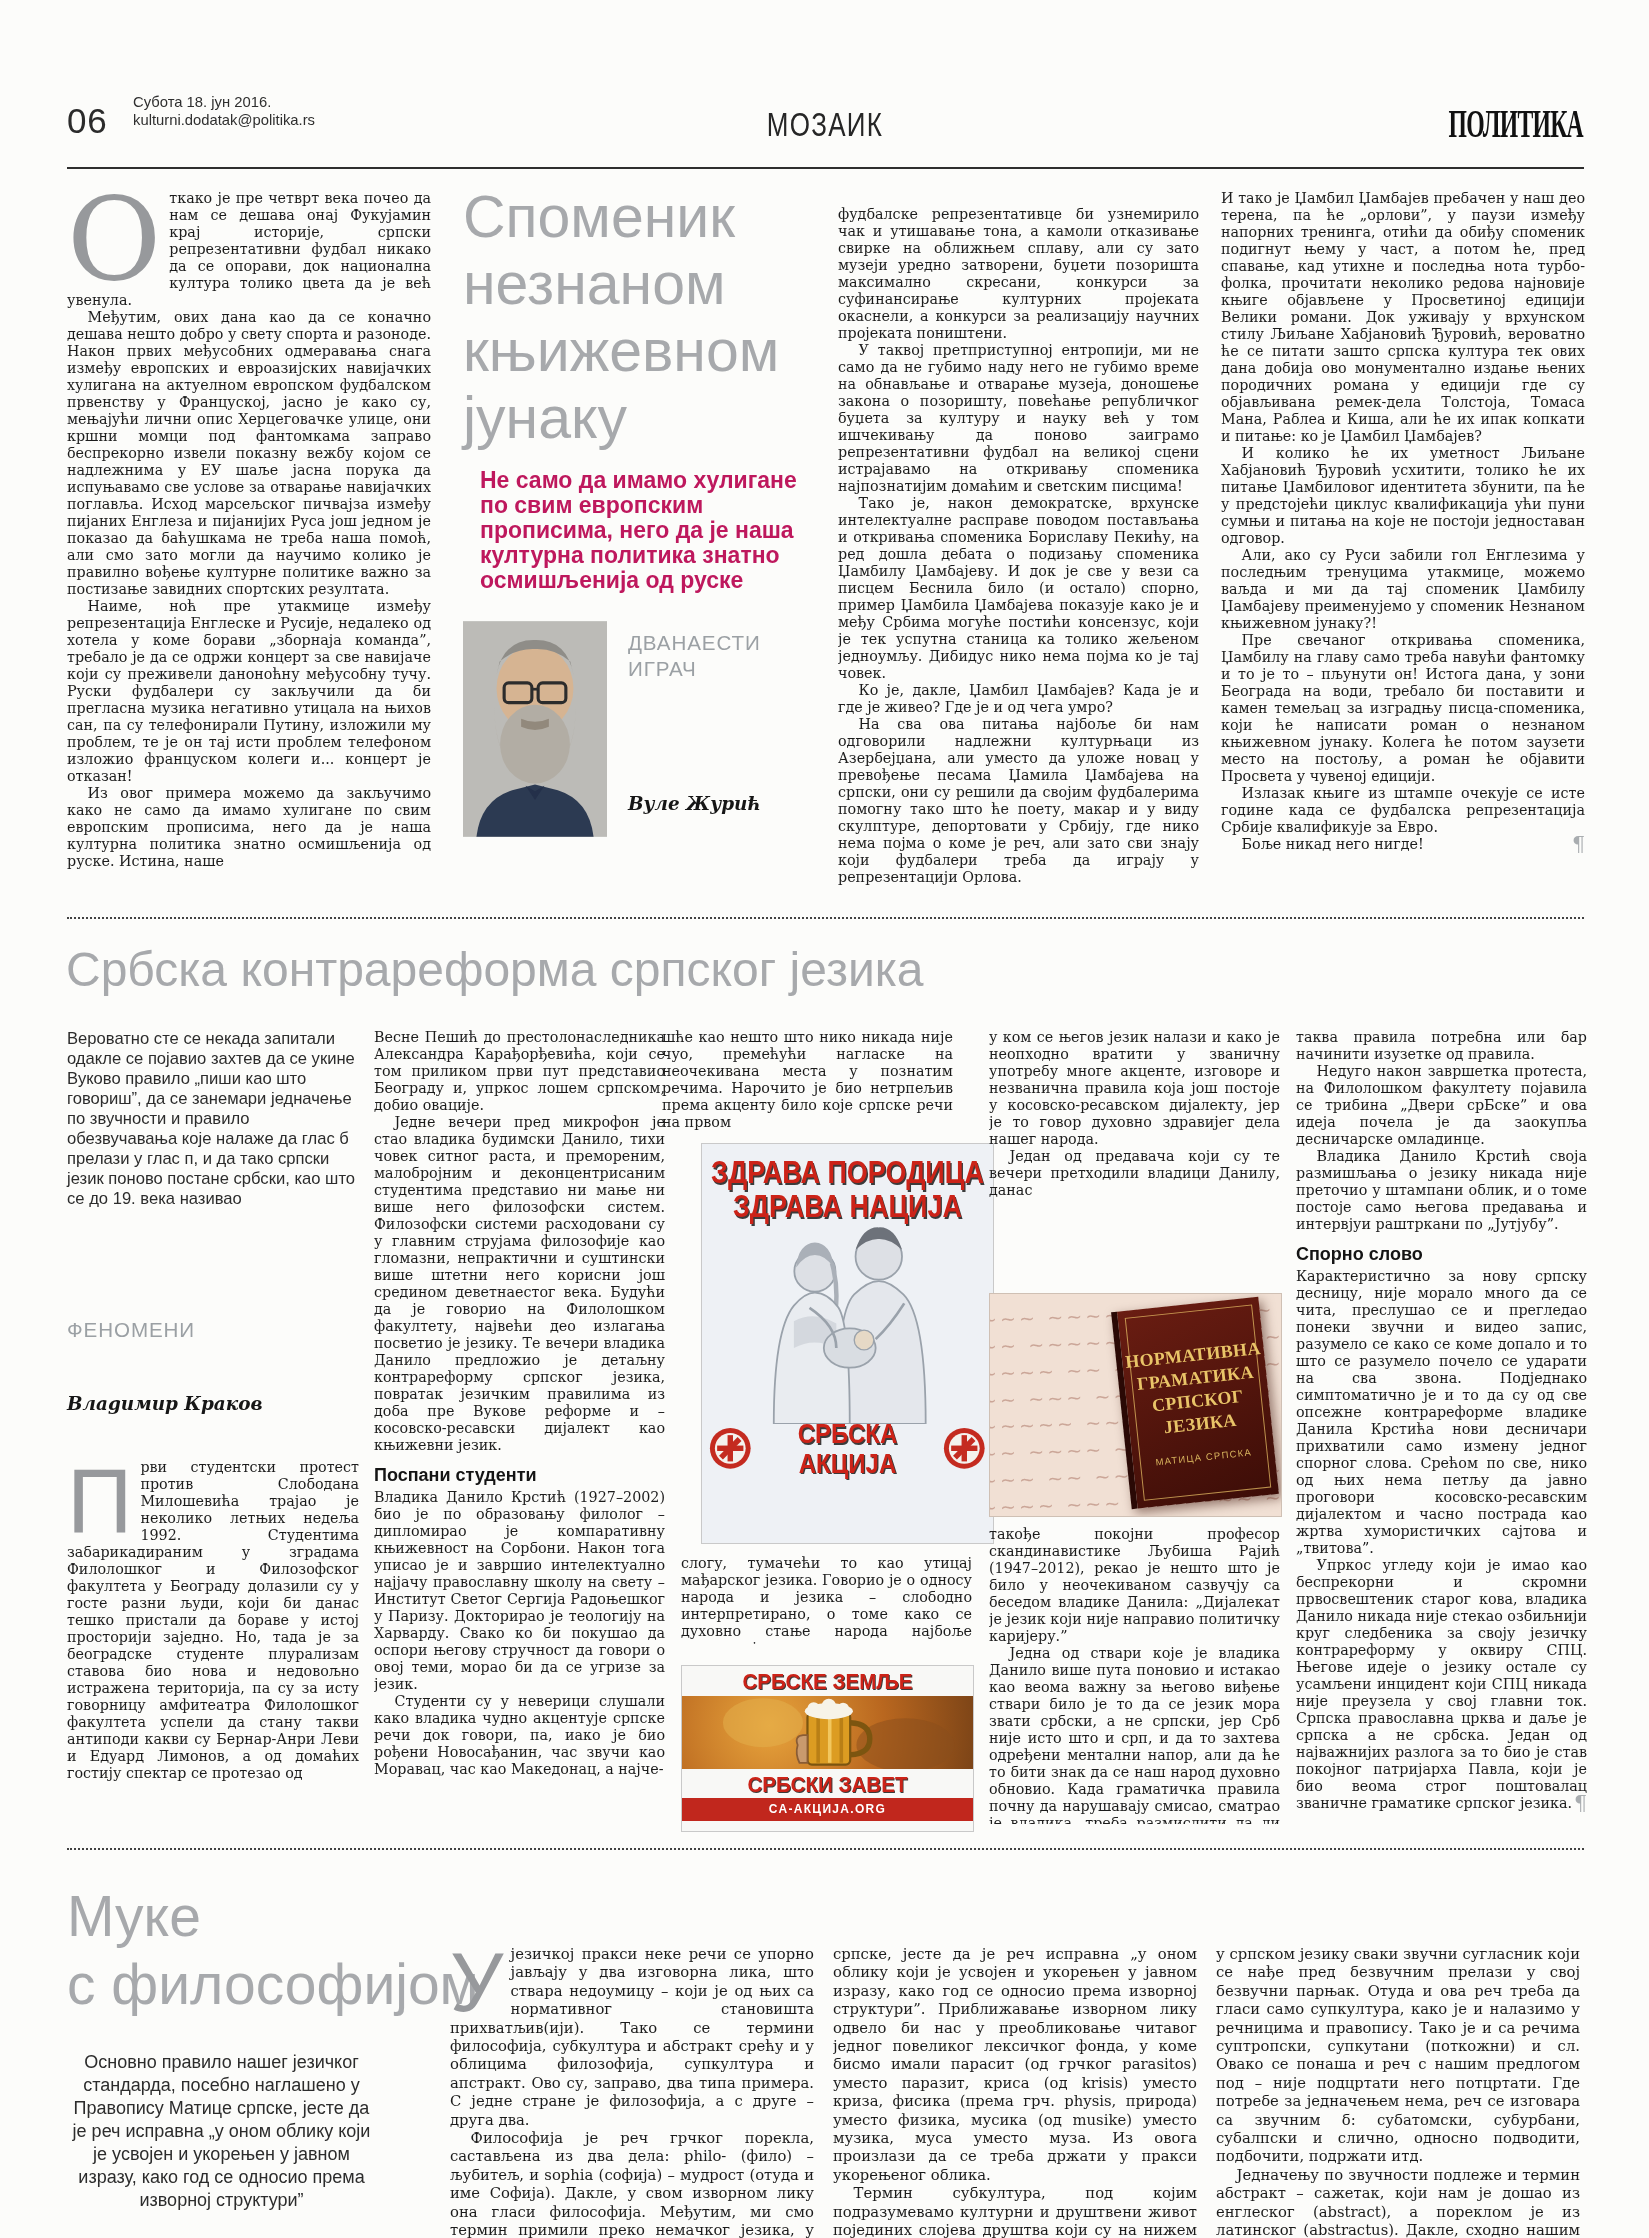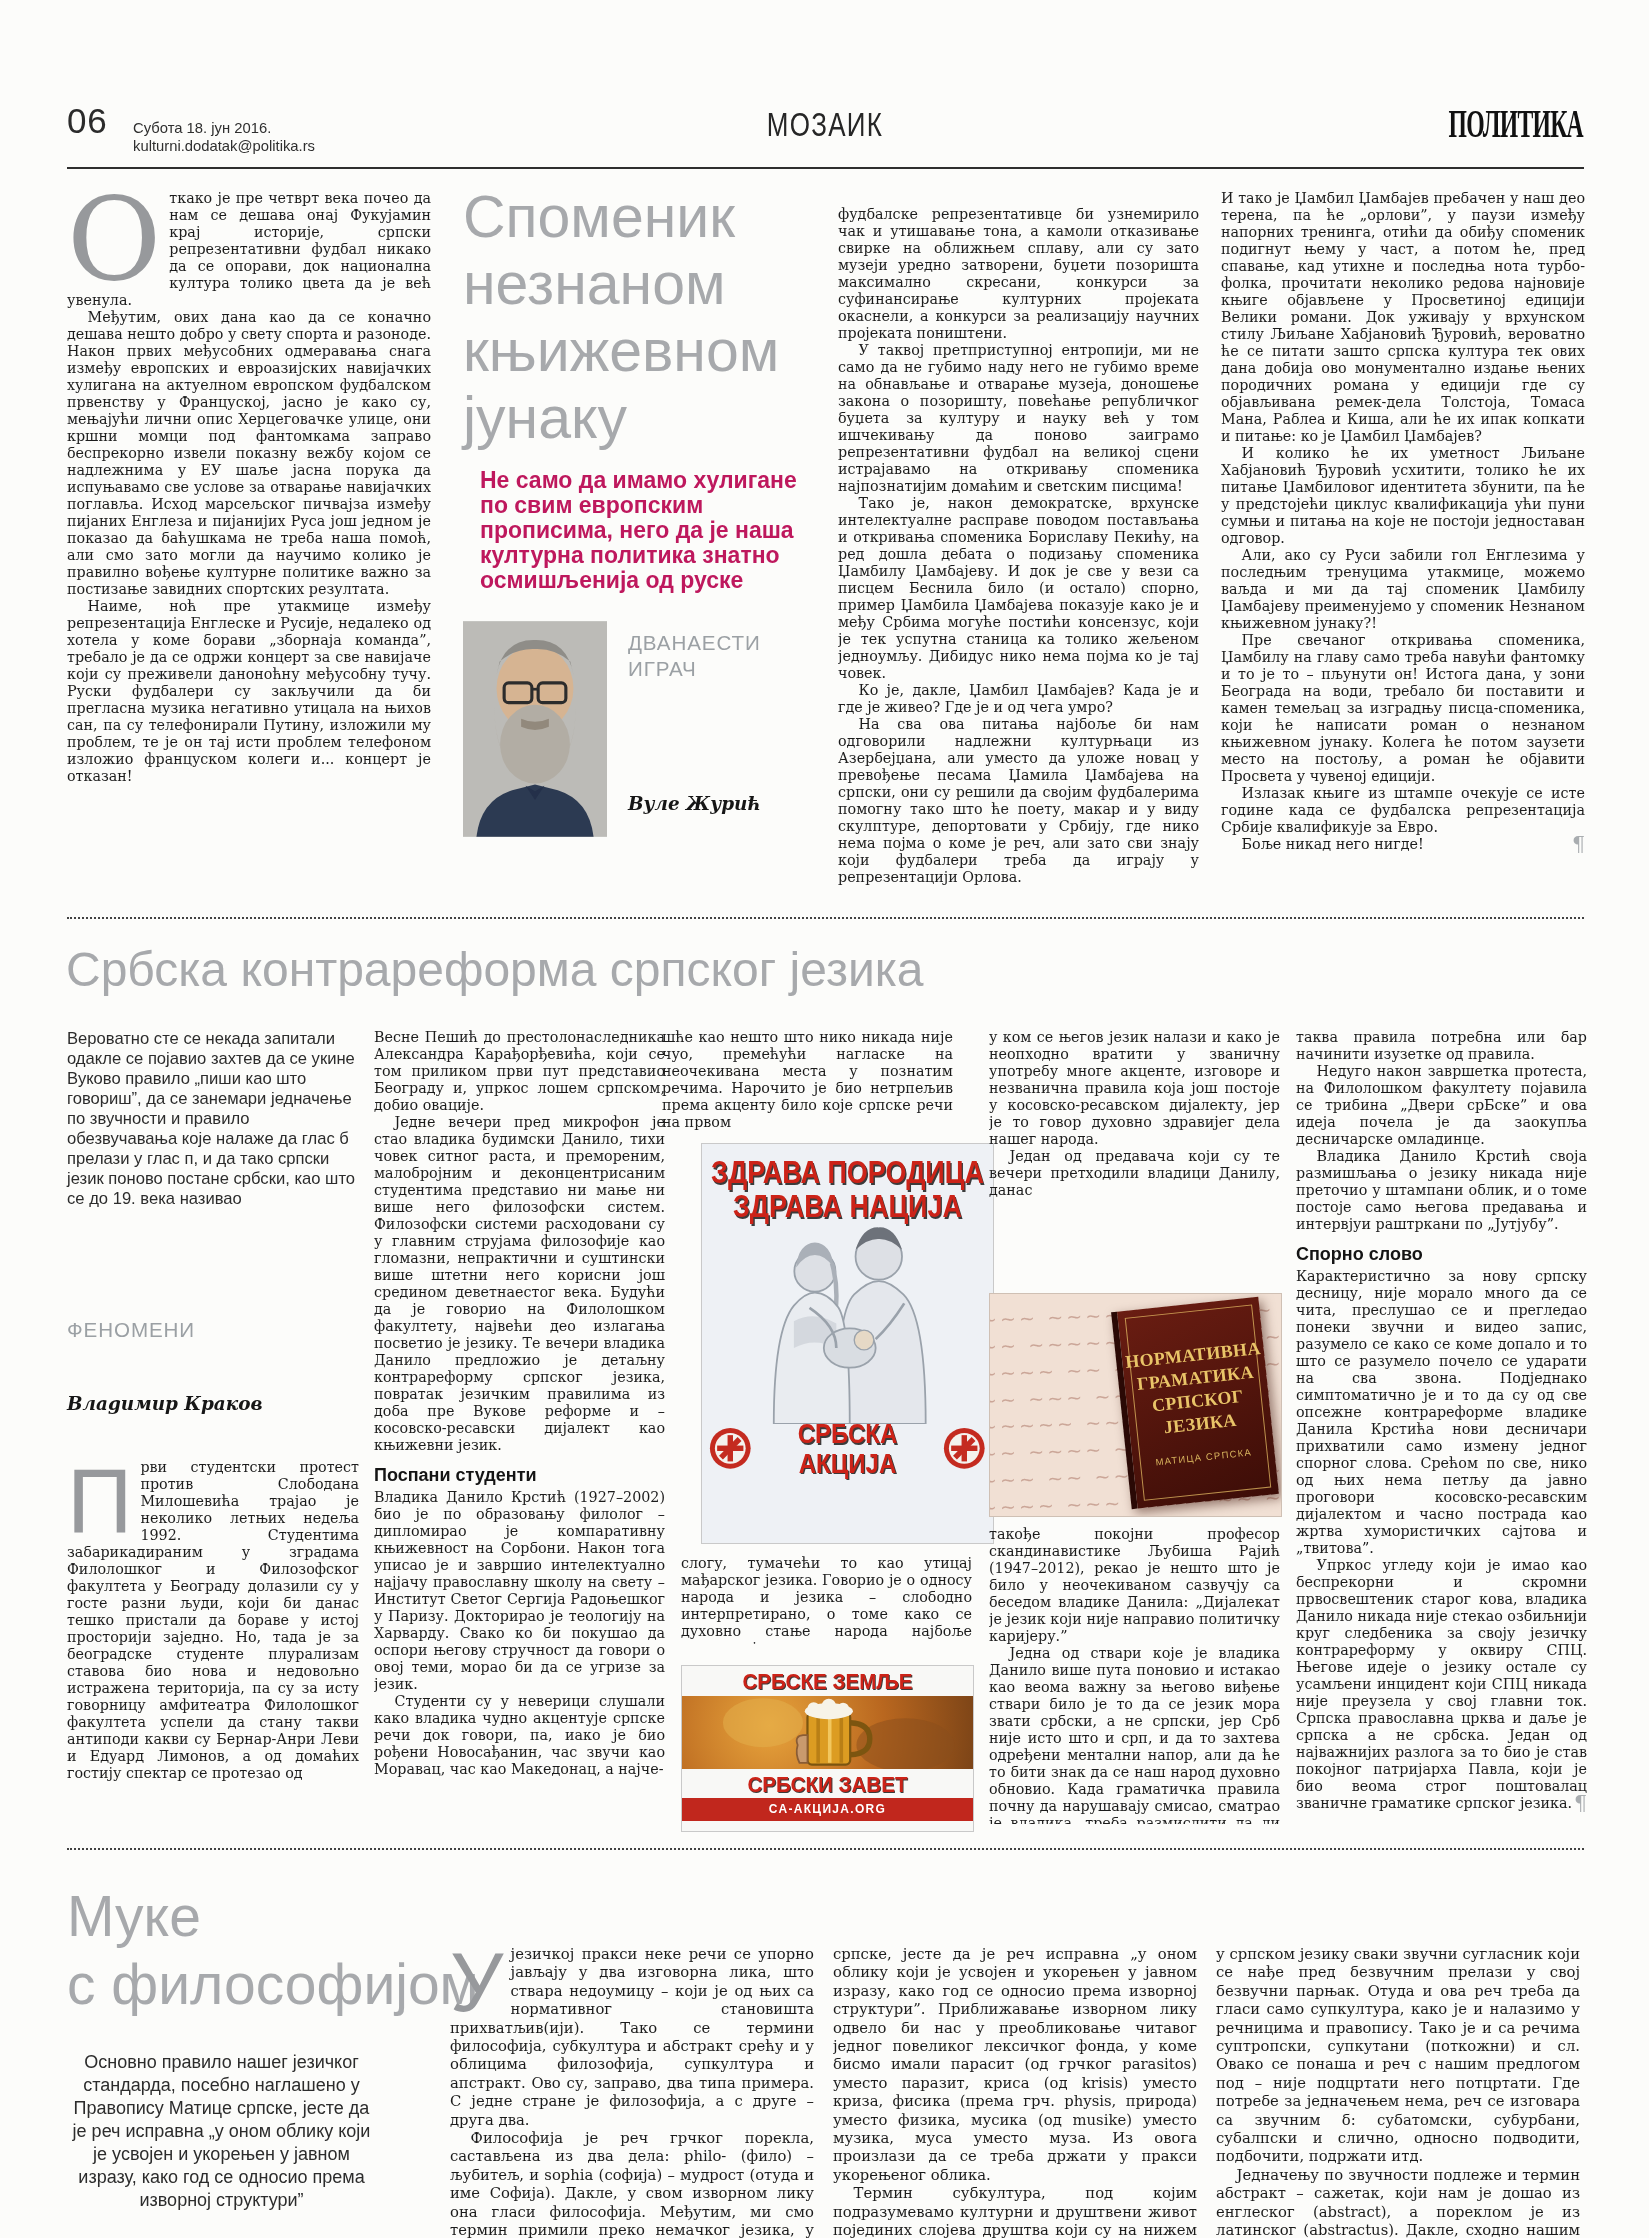--- a/index.html
+++ b/index.html
@@ -1,21 +1,21 @@
 <!DOCTYPE html>
 <html lang="sr" style="font-size:7.2px"><head>
 <meta charset="utf-8">
 <style>
   html,body{margin:0;padding:0;background:#e9e9e9;}
   .page{position:relative;width:1650px;height:2433px;background:#fcfcfa;overflow:hidden;
         font-family:"DejaVu Serif",serif;color:#1c1c1c;}
   
   .h-pagenum{position:absolute;left:67px;top:101px;font-family:Liberation Sans, sans-serif;
              font-size:35px;color:#2b2b2b;letter-spacing:0.9px;}
-  .h-dateblock{position:absolute;left:133px;top:119px;font-family:"Liberation Sans",sans-serif;
+  .h-dateblock{position:absolute;left:133px;top:93px;font-family:"Liberation Sans",sans-serif;
                font-size:14.8px;line-height:18.4px;color:#2f2f2f;}
   .h-section{position:absolute;left:713px;top:105px;width:224px;text-align:center;
              font-family:"Liberation Sans",sans-serif;font-size:26px;letter-spacing:1.3px;color:#262626;
              transform:scaleY(1.28);transform-origin:center top;}
   .h-masthead{position:absolute;left:1406px;top:101px;width:177px;text-align:right;
               font-family:"Liberation Serif",serif;font-weight:bold;font-size:29.6px;color:#111;
               letter-spacing:-0.9px;transform:scale(.8,1.38);transform-origin:right top;}
   .h-rule{position:absolute;left:67px;top:167px;width:1517px;border-top:2.2px solid #2e2e2e;}
   
   .tcol{position:absolute;font-size:14.3px;line-height:17px;text-align:justify;overflow:hidden;}
@@ -110,20 +110,21 @@
   <div class="h-section">МОЗАИК</div>
   <div class="h-masthead">ПОЛИТИКА</div>
   <div class="h-rule"></div>
 
   <div class="tcol" id="a1c1">
     <span class="dc dcO">О</span>
     <div class="plist">
         <p>ткако је пре четврт века почео да нам се дешава онај Фукујамин крај историје, српски репрезентативни фудбал никако да се опорави, док национална култура толико цвета да је већ увенула.</p>
         <p>Међутим, ових дана као да се коначно дешава нешто добро у свету спорта и разоноде. Након првих међусобних одмеравања снага између европских и евроазијских навијачких хулигана на актуелном европском фудбалском првенству у Француској, јасно је како су, мењајући лични опис Херцеговачке улице, они кршни момци под фантомкама заправо беспрекорно извели показну вежбу којом се надлежнима у ЕУ шаље јасна порука да испуњавамо све услове за отварање навијачких поглавља. Исход марсељског пичвајза између пијаних Енглеза и пијанијих Руса још једном је показао да баћушкама не треба наша помоћ, али смо зато могли да научимо колико је правилно вођење културне политике важно за постизање завидних спортских резултата.</p>
         <p>Наиме, ноћ пре утакмице између репрезентација Енглеске и Русије, недалеко од хотела у коме борави „зборнаја команда”, требало је да се одржи концерт за све навијаче који су преживели даноноћну међусобну тучу. Руски фудбалери су закључили да би прегласна музика негативно утицала на њихов сан, па су телефонирали Путину, изложили му проблем, те је он тај исти проблем телефоном изложио француском колеги и... концерт је отказан!</p>
+        <p>Из овог примера можемо да закључимо како не само да имамо хулигане по свим европским прописима, него да је наша културна политика знатно осмишљенија од руске. Истина, наше</p>
       </div>
   </div>
 
   <div class="gray-hl" id="a1hl">
     <div>
         <div>Споменик</div>
         <div>незнаном</div>
         <div>књижевном</div>
         <div>јунаку</div>
       </div>

